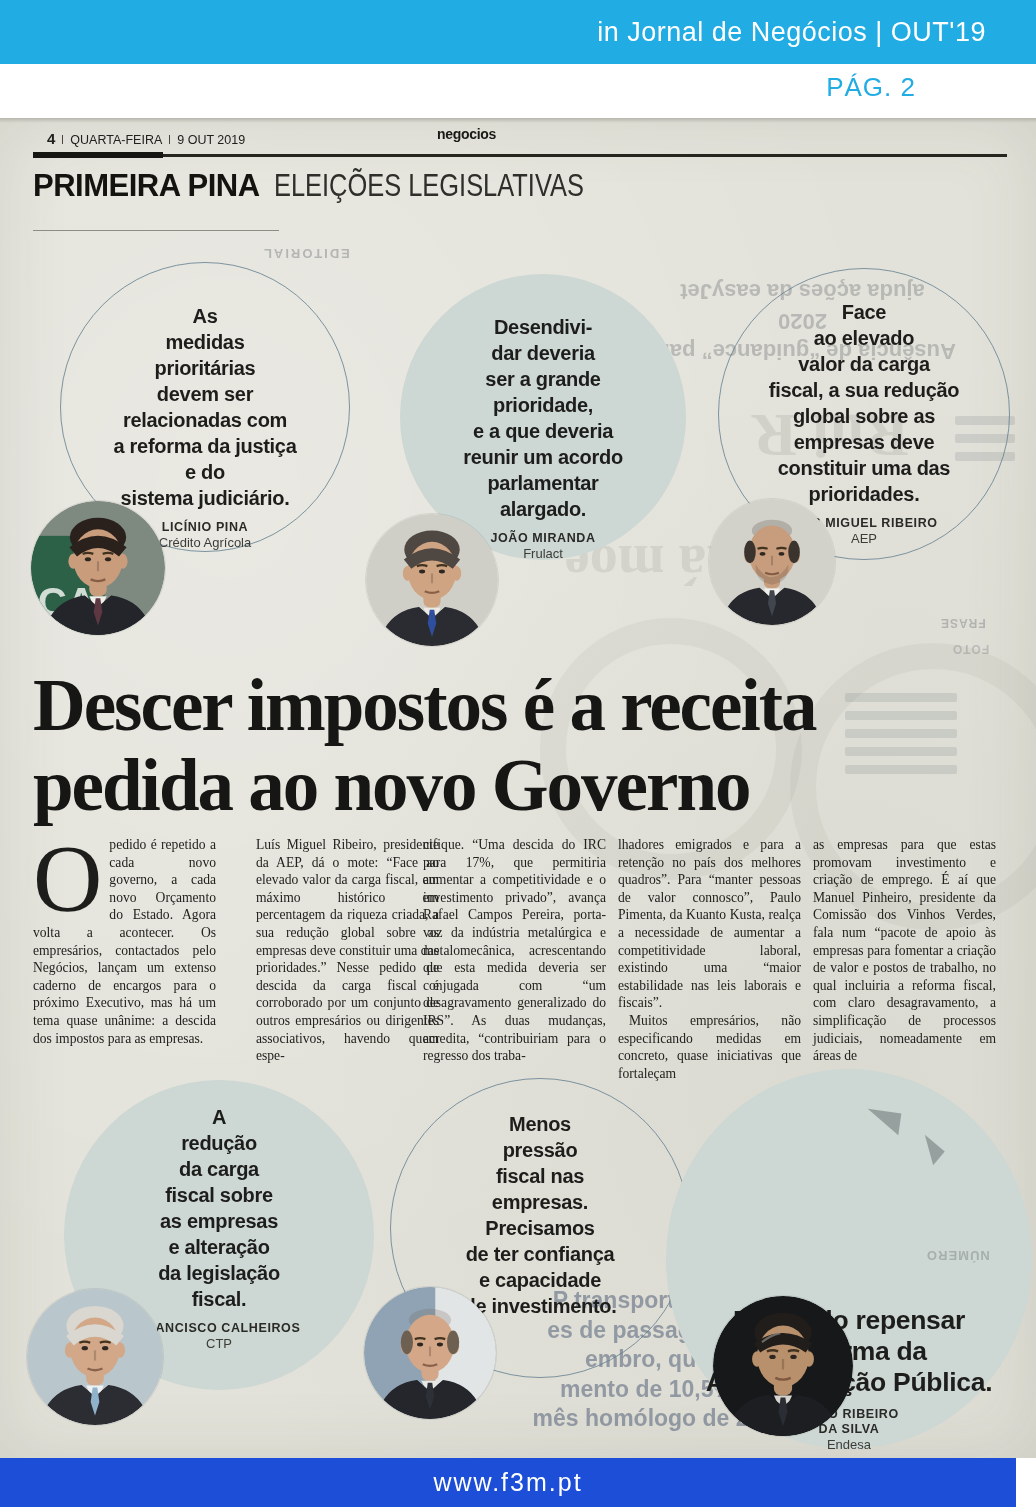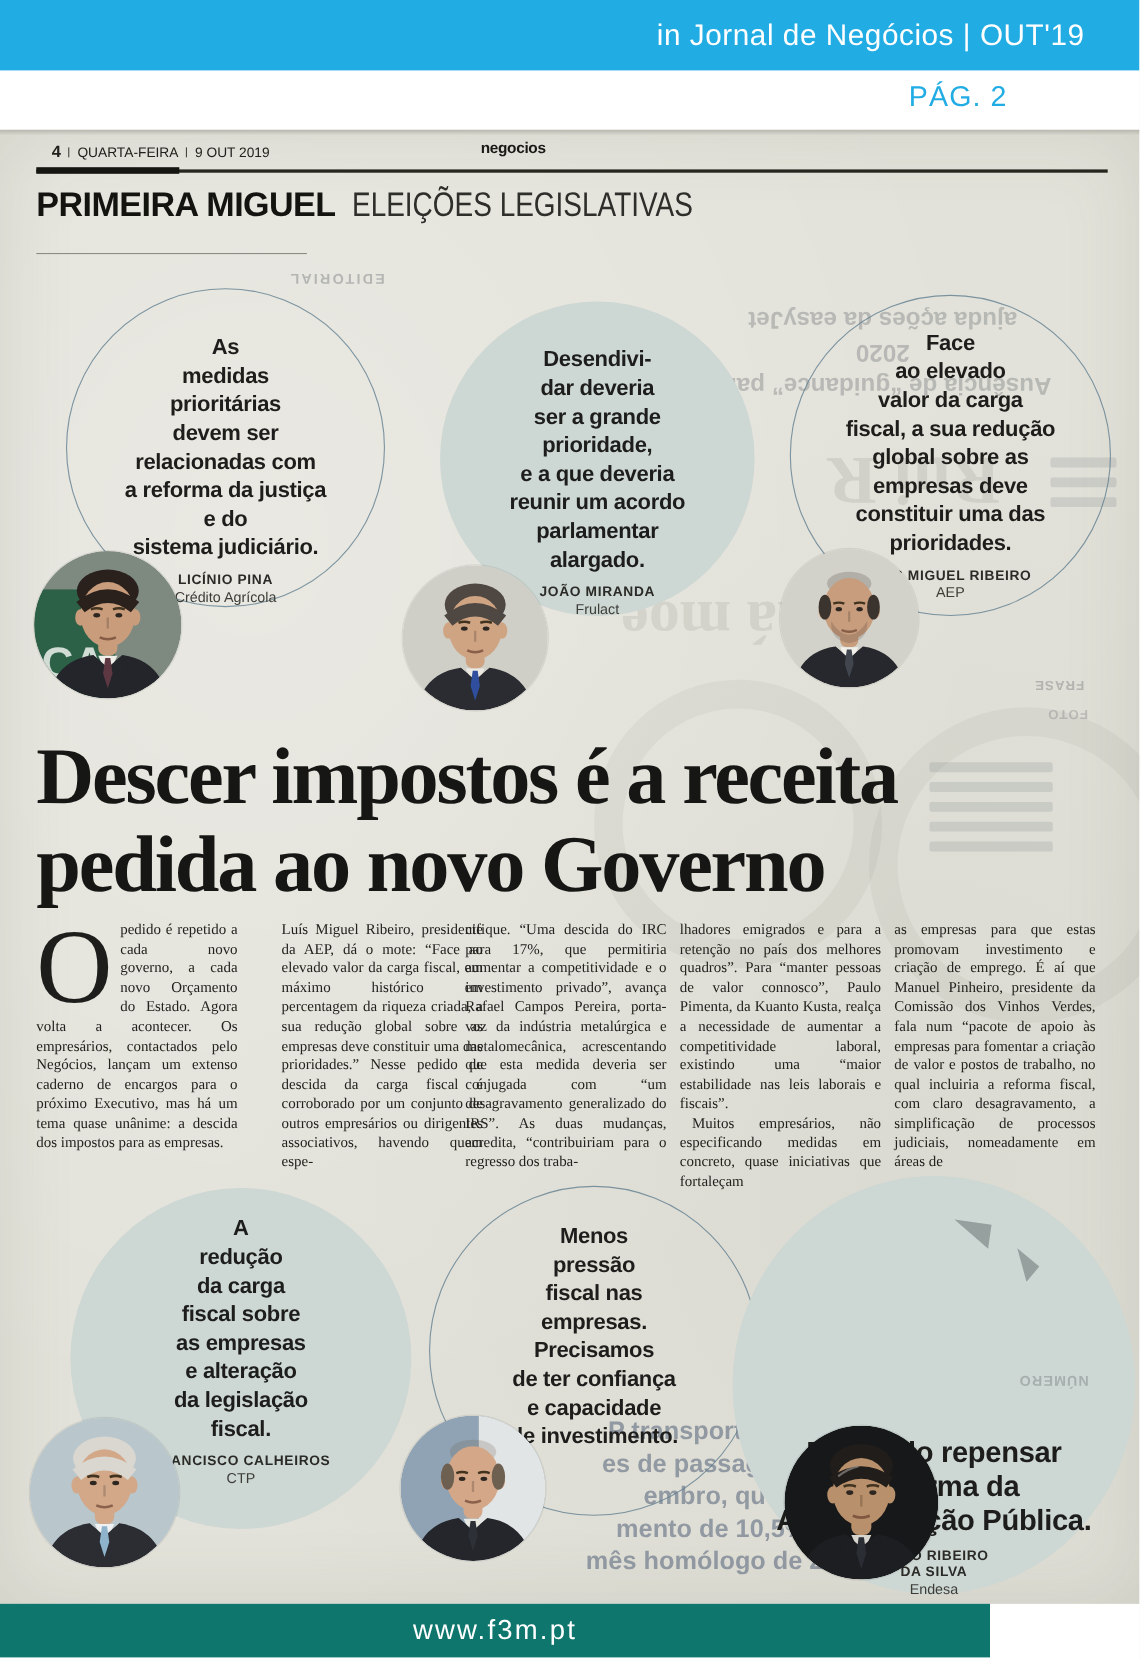--- a/index.html
+++ b/index.html
@@ -2,21 +2,21 @@
 <html><head>
 <meta charset="utf-8">
 <style>
   html,body{margin:0;padding:0;background:#ffffff;}
   .page{position:relative;width:1036px;height:1507px;overflow:hidden;background:#ffffff;font-family:"Liberation Sans",sans-serif;}
 
   
   .banner{position:absolute;left:0;top:0;width:1036px;height:64px;background:#21ace4;color:#ffffff;
           font-size:27px;line-height:64px;text-align:right;padding-right:50px;box-sizing:border-box;letter-spacing:.5px;}
   .pag{position:absolute;top:72px;right:120px;color:#21ace4;font-size:26px;letter-spacing:1px;}
-  .footer{position:absolute;left:0;top:1458px;width:900px;height:49px;background:#0f766e;color:#fff;
+  .footer{position:absolute;left:0;top:1458px;width:1016px;height:49px;background:#1d4ed8;color:#fff;
           text-align:center;font-size:25px;line-height:49px;letter-spacing:2px;font-weight:400;}
 
   
   .paper{position:absolute;left:0;top:118px;width:1036px;height:1340px;background-color:#e3e2da;
          background-image:radial-gradient(ellipse at 22% 28%, rgba(255,255,255,.22), transparent 60%),
                           radial-gradient(ellipse at 82% 72%, rgba(118,118,102,.07), transparent 55%);
          box-shadow:inset 0 0 70px rgba(90,90,72,.13);}
   .paper::before{content:'';position:absolute;left:0;top:0;width:100%;height:5px;
          background:linear-gradient(#b7b7ae,rgba(183,183,174,0));}
 
@@ -115,21 +115,21 @@
       <span class="pn">4</span><span class="tick"></span><span>QUARTA-FEIRA</span><span class="tick"></span><span>9 OUT 2019</span>
     </div>
     <div class="masthead">
       <span class="mh-mark"></span>
       <span>negocios</span>
     </div>
     <div class="rule-main"></div>
     <div class="rule-thick"></div>
 
     <div class="section-row">
-      <span class="k1">PRIMEIRA MIGUEL</span>
+      <span class="k1">PRIMEIRA PINA</span>
       <span class="k2">ELEIÇÕES LEGISLATIVAS</span>
     </div>
     <div class="section-underline"></div>
 
     <div class="ghost flip g-editorial">EDITORIAL</div>
     <div class="ghost flip g-easyjet">Ausência de “guidance” para 2020
 ajuda ações da easyJet</div>
     <div class="ghost flip g-serif1">Rui R</div>
     <div class="ghost flip g-serif2">a má moe</div>
     <div class="ghost flip g-frase">FRASE</div>

